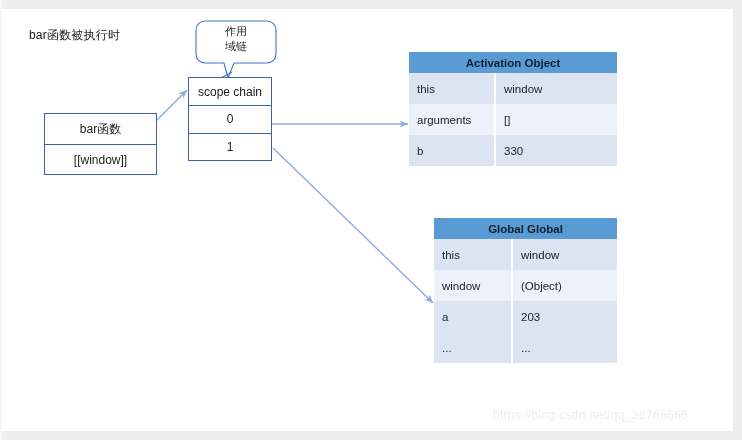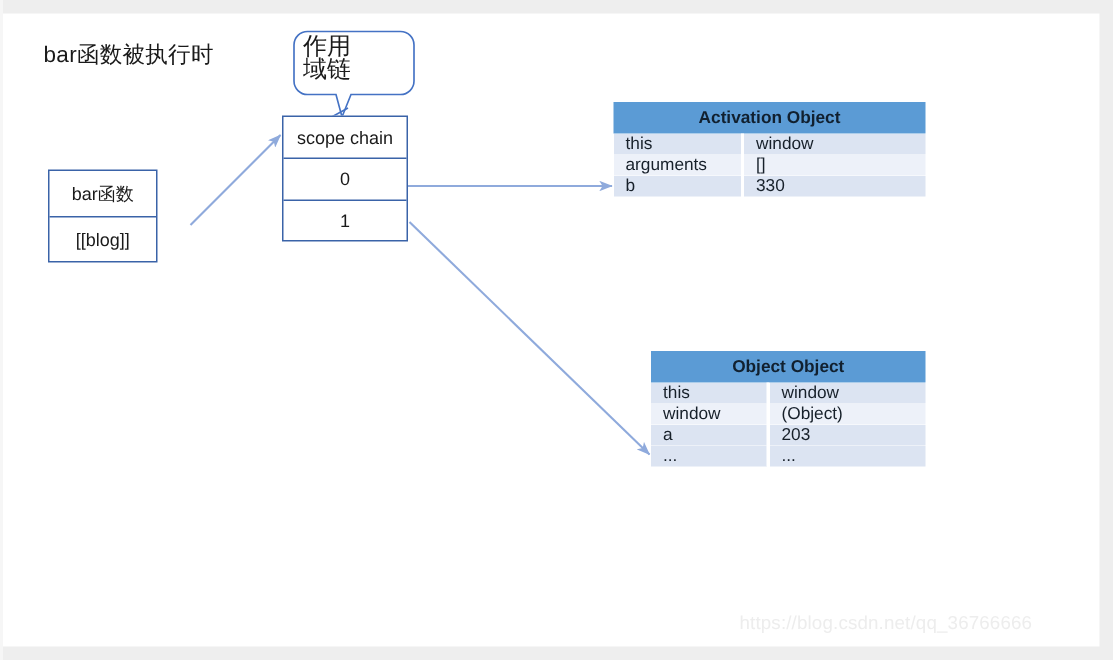--- a/index.html
+++ b/index.html
@@ -41,21 +41,21 @@
   .edge-left {
     position: absolute; left: 0; top: 0;
     width: 2px; height: 440px;
     background: #f6f6f6;
   }
 
   
   .title-text {
     position: absolute;
     left: 29px; top: 27px;
-    font-size: 15px;
+    font-size: 12px;
     color: #1a1a1a;
     white-space: nowrap;
     letter-spacing: 0.2px;
   }
 
   
   #overlay {
     position: absolute;
     left: 0; top: 0;
     width: 742px; height: 440px;
@@ -75,59 +75,58 @@
     color: #1a1a1a;
     box-sizing: border-box;
     display: flex;
     align-items: center;
     justify-content: center;
   }
   .node-row + .node-row {
     border-top: 1px solid #3a63a8;
   }
 
-  #bar-func-box { left: 32px; top: 113px; width: 73px; height: 62px; }
+  #bar-func-box { left: 44px; top: 113px; width: 113px; height: 62px; }
   #bar-func-box .node-row { height: 30px; }
 
   #scope-chain-box { left: 188px; top: 77px; width: 84px; height: 84px; }
   #scope-chain-box .node-row { height: 27.3px; }
 
   
   .callout-text {
     position: absolute;
-    left: 192px; top: 24px;
+    left: 210px; top: 24px;
     width: 52px;
     text-align: center;
-    font-size: 16px;
+    font-size: 11px;
     line-height: 15px;
     color: #1a1a1a;
   }
 
   
   .obj-table {
     position: absolute;
     border-collapse: collapse;
     table-layout: fixed;
     font-size: 11.5px;
     color: #17202a;
-    margin-top: 16px;
   }
   .obj-table th {
     background: #5b9bd5;
     color: #11202f;
     font-size: 11.5px;
     font-weight: bold;
     text-align: center;
     height: 21px;
     padding: 0;
     border: 0;
   }
   .obj-table td {
     padding: 0 0 0 8px;
-    height: 14px;
+    height: 31px;
     border: 0;
     border-right: 2px solid #ffffff;
     vertical-align: middle;
     overflow: hidden;
     white-space: nowrap;
   }
   .obj-table td:last-child { border-right: 0; }
   .obj-table tr.row-a td { background: #dce4f2; }
   .obj-table tr.row-b td { background: #edf1f9; }
 
@@ -181,21 +180,21 @@
     <line x1="273" y1="148" x2="433" y2="303" stroke="#8FAADC" stroke-width="1.4" marker-end="url(#arrowblue)"></line>
   </svg>
 
   <div class="callout-text">
     <div>作用</div>
     <div>域链</div>
   </div>
 
   <div class="node-box" id="bar-func-box">
     <div class="node-row">bar函数</div>
-    <div class="node-row">[[blog]]</div>
+    <div class="node-row">[[window]]</div>
   </div>
 
   <div class="node-box" id="scope-chain-box">
     <div class="node-row">scope chain</div>
     <div class="node-row">0</div>
     <div class="node-row">1</div>
   </div>
 
   <table class="obj-table" id="activation-object-table">
     <colgroup>
@@ -223,21 +222,21 @@
     </tbody>
   </table>
 
   <table class="obj-table" id="global-object-table">
     <colgroup>
         <col class="k">
         <col class="v">
       </colgroup>
     <thead>
       <tr>
-          <th colspan="2">Object Object</th>
+          <th colspan="2">Global Global</th>
         </tr>
     </thead>
     <tbody>
       <tr class="row-a">
         <td>this</td>
         <td>window</td>
       </tr>
       <tr class="row-b">
         <td>window</td>
         <td>(Object)</td>

